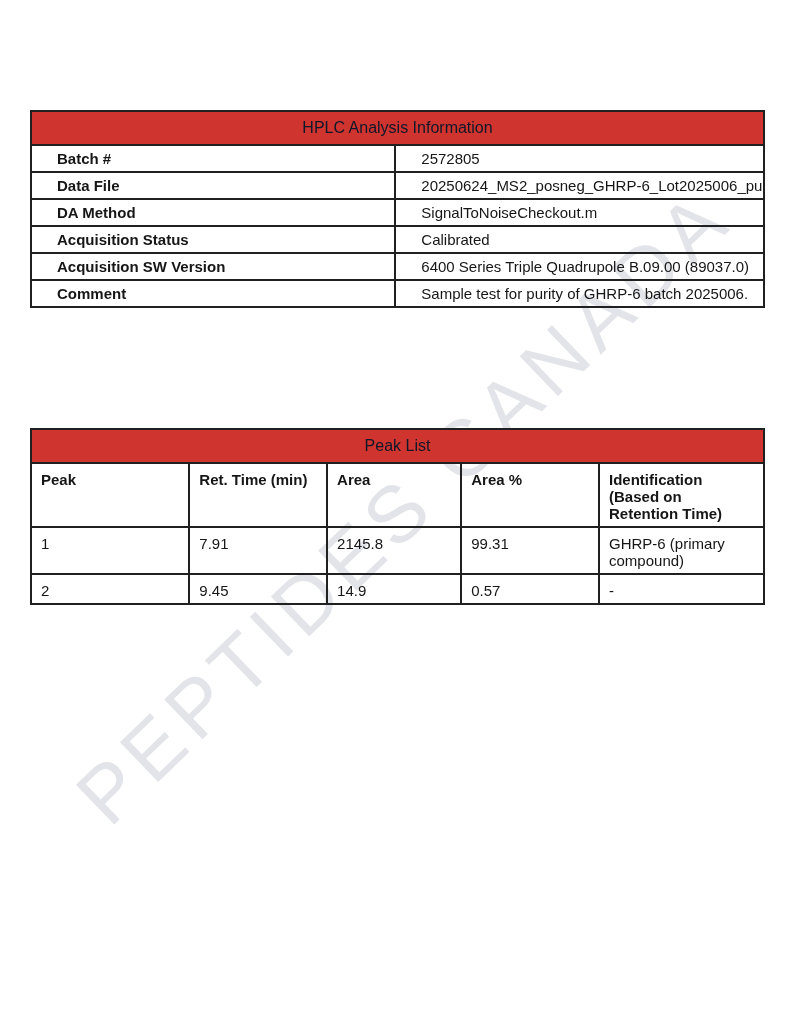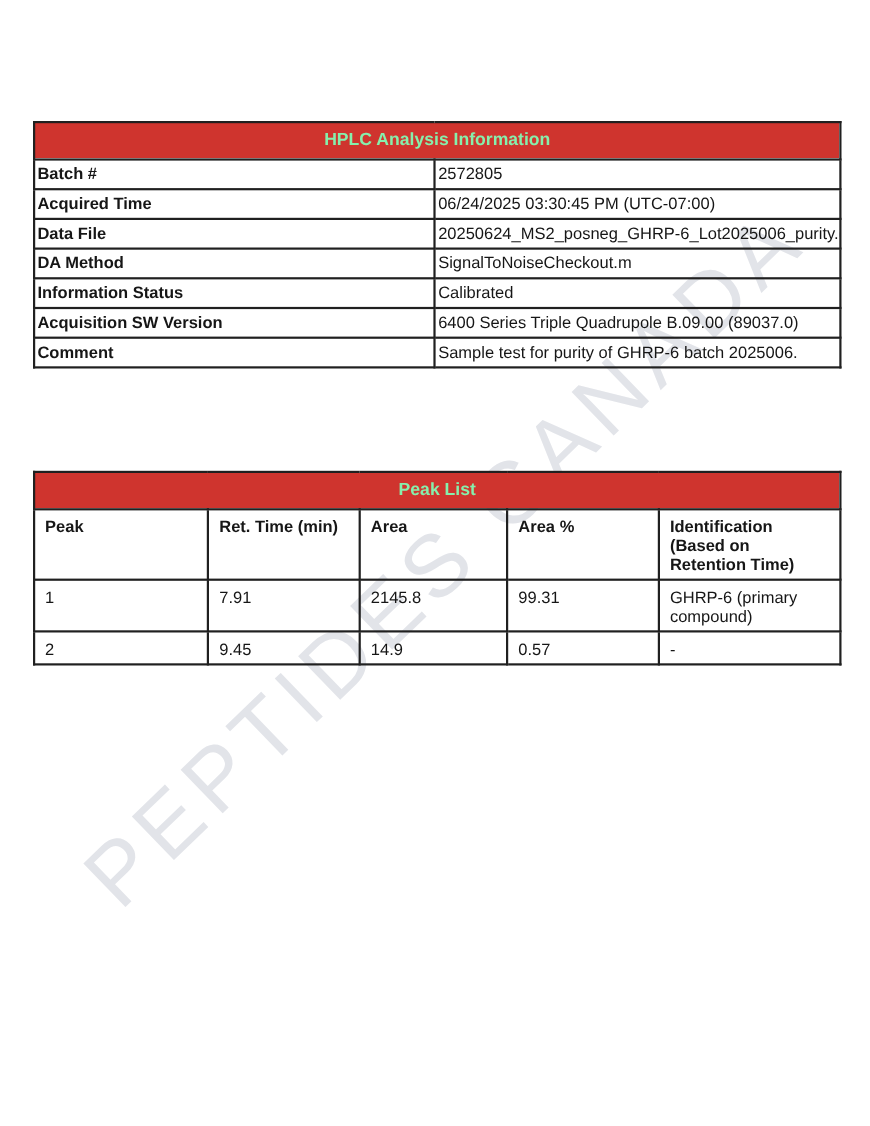--- a/index.html
+++ b/index.html
@@ -38,33 +38,33 @@
     background:transparent;
     z-index:1;
   }
   th,td{
     border:2px solid var(--border);
     box-sizing:border-box;
     overflow:hidden;
   }
   .title-cell{
     background:var(--accent);
-    color:#86efac;
+    color:#0f172a;
     font-size:16px;
-    font-weight:bold;
+    font-weight:normal;
     text-align:center;
     height:34px;
     vertical-align:middle;
   }
   
   .info-table{top:110px;}
   .info-table td{
     font-size:15px;
     height:27px;
-    padding:2px 2px;
+    padding:2px 25px;
     vertical-align:middle;
     text-align:left;
     white-space:nowrap;
   }
   .info-table td.lbl{font-weight:bold;}
   
   .peak-table{top:428px;}
   .peak-table th.col{
     font-size:15px;
     font-weight:bold;
@@ -98,33 +98,29 @@
       <tr>
         <th colspan="2" class="title-cell">HPLC Analysis Information</th>
       </tr>
     </thead>
     <tbody>
       <tr>
         <td class="lbl">Batch #</td>
         <td class="val">2572805</td>
       </tr>
       <tr>
-        <td class="lbl">Acquired Time</td>
-        <td class="val">06/24/2025 03:30:45 PM (UTC-07:00)</td>
-      </tr>
-      <tr>
         <td class="lbl">Data File</td>
         <td class="val">20250624_MS2_posneg_GHRP-6_Lot2025006_purity.d</td>
       </tr>
       <tr>
         <td class="lbl">DA Method</td>
         <td class="val">SignalToNoiseCheckout.m</td>
       </tr>
       <tr>
-        <td class="lbl">Information Status</td>
+        <td class="lbl">Acquisition Status</td>
         <td class="val">Calibrated</td>
       </tr>
       <tr>
         <td class="lbl">Acquisition SW Version</td>
         <td class="val">6400 Series Triple Quadrupole B.09.00 (89037.0)</td>
       </tr>
       <tr>
         <td class="lbl">Comment</td>
         <td class="val">Sample test for purity of GHRP-6 batch 2025006.</td>
       </tr>

